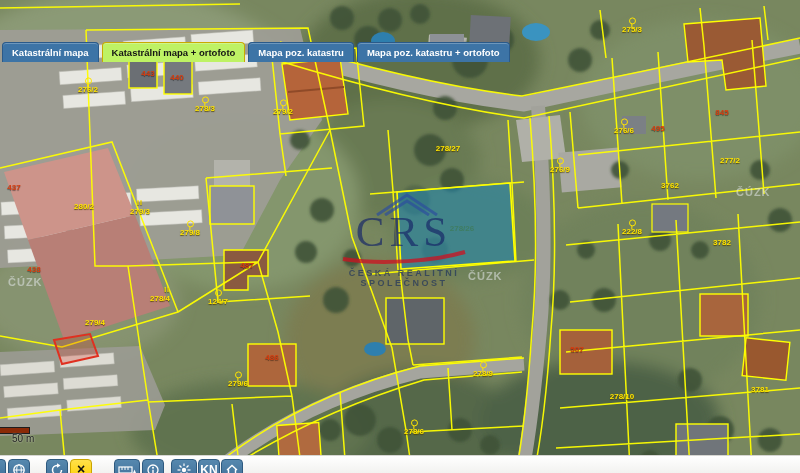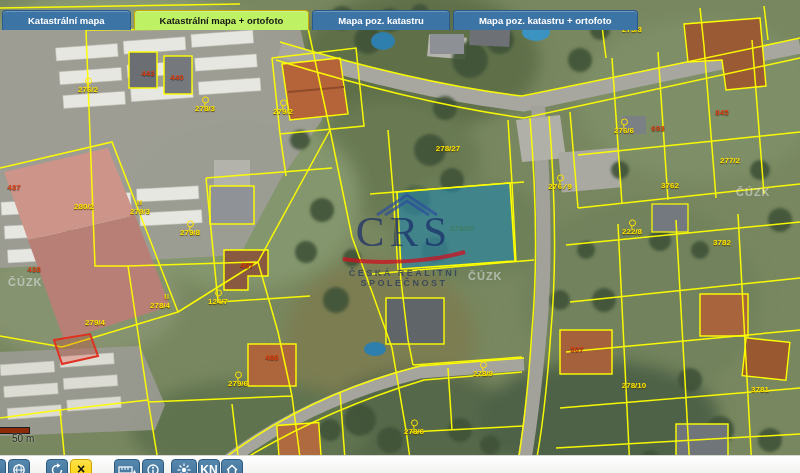--- a/index.html
+++ b/index.html
@@ -2,24 +2,24 @@
 <html><head>
 <meta charset="utf-8">
 <style>
   html,body{margin:0;padding:0;background:#555;}
   #stage{position:relative;width:800px;height:473px;overflow:hidden;
          background:#78875f;font-family:"Liberation Sans",sans-serif;}
   #aerial{position:absolute;left:0;top:0;}
 
   
   #tabbar{position:absolute;left:2px;top:10px;display:flex;gap:3px;z-index:30;}
-  .tab{height:19px;display:flex;align-items:center;padding:0 25px;
+  .tab{height:19px;display:flex;align-items:center;padding:0 9px;
        background:#3d74a6;color:#fff;border:1px solid #2a5a8a;border-bottom:none;
        border-radius:4px 4px 0 0;font-size:9.5px;font-weight:bold;cursor:pointer;
-       box-shadow:inset 0 1px 0 rgba(255,255,255,.25);white-space:nowrap;}
+       box-shadow:inset 0 1px 0 rgba(255,255,255,.25);white-space:nowrap;margin-top:32px;}
   .tab.active{background:#bef264;color:#151515;border-color:#c9a900;}
 
   
   .plabel{position:absolute;transform:translate(-50%,-50%);z-index:20;
           font:bold 8px "Liberation Sans",sans-serif;text-align:center;
           line-height:1.15;white-space:nowrap;pointer-events:none;}
   .plabel.y{color:#ffe400;text-shadow:0 1px 1px rgba(70,60,0,.85);}
   .plabel.r{color:#d63c0e;text-shadow:0 1px 1px rgba(0,0,0,.45);}
   .plabel.g{color:#3f7d62;}
   .pin{display:block;margin:0 auto 1px;width:5px;height:5px;
@@ -215,38 +215,38 @@
       <div class="plabel r" style="left: 140px; top: 74px; margin-left: 8px;"><span>443</span></div>
       <div class="plabel r" style="left: 177px; top: 78px;"><span>440</span></div>
       <div class="plabel y" style="left: 205px; top: 61px; margin-top: 44px;"><span class="pin"></span><span>278/3</span></div>
       <div class="plabel y" style="left: 88px; top: 86px;"><span class="pin"></span><span>276/2</span></div>
       <div class="plabel y" style="left: 84px; top: 207px;"><span>280/2</span></div>
       <div class="plabel y" style="left: 140px; top: 208px;"><span class="iimark">II</span><span>279/3</span></div>
       <div class="plabel r" style="left: 14px; top: 188px;"><span>437</span></div>
       <div class="plabel r" style="left: 34px; top: 270px;"><span>438</span></div>
       <div class="plabel y" style="left: 190px; top: 229px;"><span class="pin"></span><span>279/8</span></div>
       <div class="plabel r" style="left: 247px; top: 266px;"><span>487</span></div>
-      <div class="plabel y" style="left: 160px; top: 302px; text-align: right;"><span class="iimark">II</span><span>278/4</span></div>
+      <div class="plabel y" style="left: 160px; top: 295px; text-align: right;"><span class="iimark">II</span><span>278/4</span></div>
       <div class="plabel y" style="left: 95px; top: 323px;"><span>279/4</span></div>
       <div class="plabel y" style="left: 218px; top: 298px;"><span class="pin"></span><span>124/7</span></div>
       <div class="plabel y" style="left: 283px; top: 108px;"><span class="pin"></span><span>279/2</span></div>
       <div class="plabel y" style="left: 448px; top: 149px;"><span>278/27</span></div>
       <div class="plabel g" style="left: 462px; top: 229px;"><span>278/26</span></div>
       <div class="plabel y" style="left: 632px; top: 26px;"><span class="pin"></span><span>275/3</span></div>
       <div class="plabel y" style="left: 624px; top: 127px;"><span class="pin"></span><span>276/6</span></div>
-      <div class="plabel r" style="left: 658px; top: 129px;"><span>693</span></div>
+      <div class="plabel r" style="left: 658px; top: 129px;"><span>495</span></div>
       <div class="plabel r" style="left: 722px; top: 113px;"><span>845</span></div>
       <div class="plabel y" style="left: 730px; top: 161px;"><span>277/2</span></div>
-      <div class="plabel y" style="left: 560px; top: 183px; font-family: Liberation Mono, monospace;"><span class="pin"></span><span>276/9</span></div>
+      <div class="plabel y" style="left: 560px; top: 166px;"><span class="pin"></span><span>276/9</span></div>
       <div class="plabel y" style="left: 670px; top: 186px;"><span>3762</span></div>
       <div class="plabel y" style="left: 632px; top: 228px;"><span class="pin"></span><span>222/8</span></div>
       <div class="plabel y" style="left: 722px; top: 243px;"><span>3782</span></div>
       <div class="plabel r" style="left: 577px; top: 350px;"><span>507</span></div>
       <div class="plabel y" style="left: 483px; top: 370px;"><span class="pin"></span><span>278/9</span></div>
-      <div class="plabel y" style="left: 622px; top: 386px; margin-left: 12px;"><span>278/10</span></div>
+      <div class="plabel y" style="left: 622px; top: 397px;"><span>278/10</span></div>
       <div class="plabel y" style="left: 760px; top: 390px;"><span>3781</span></div>
       <div class="plabel r" style="left: 272px; top: 358px;"><span>486</span></div>
       <div class="plabel y" style="left: 238px; top: 380px;"><span class="pin"></span><span>279/6</span></div>
       <div class="plabel y" style="left: 414px; top: 428px;"><span class="pin"></span><span>278/6</span></div>
     </div>
 
   <div>
       <div class="cuzk" style="left: 8px; top: 276px;">ČÚZK</div>
       <div class="cuzk" style="left: 468px; top: 270px;">ČÚZK</div>
       <div class="cuzk" style="left: 736px; top: 186px;">ČÚZK</div>

